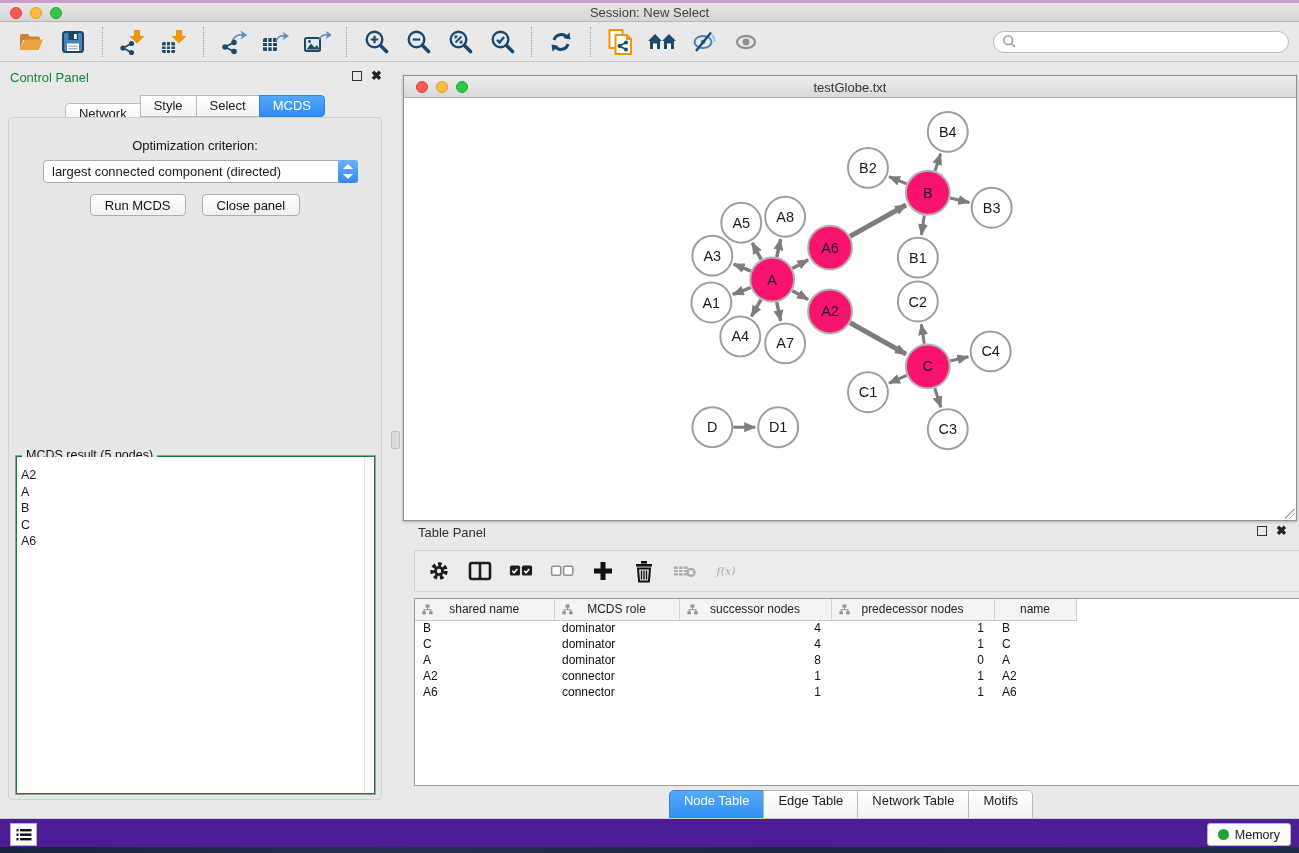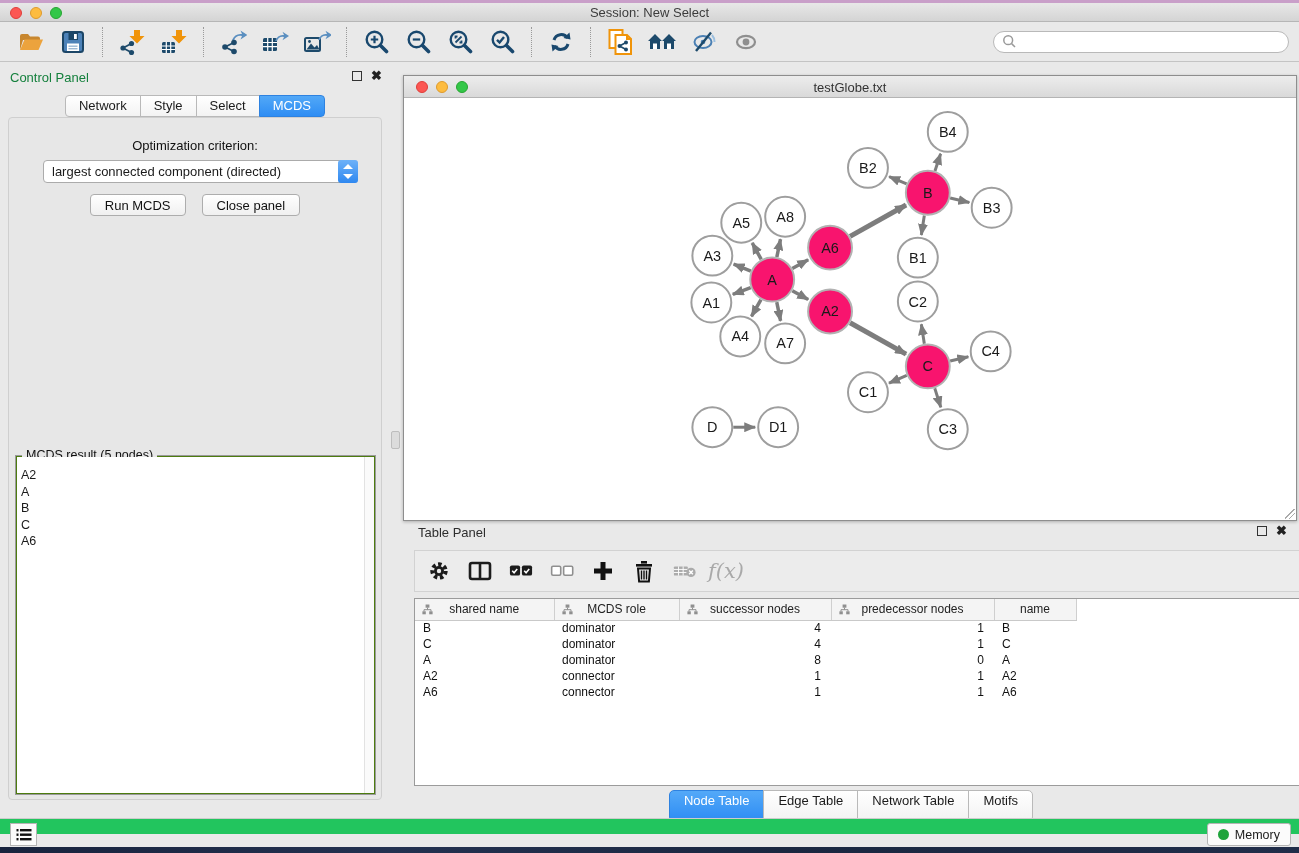--- a/index.html
+++ b/index.html
@@ -30,39 +30,39 @@
   
   #control-panel { position:absolute; left:0; top:62px; width:390px; height:745px; }
   #cp-header { position:absolute; left:10px; top:8px; color:#15803d; }
   .panel-ctrls { position:absolute; top:9px; display:flex; gap:9px; }
   #control-panel .panel-ctrls { right:8px; }
   .float-glyph { width:10px; height:10px; border:1.6px solid #333; display:inline-block; }
   .close-glyph { font-weight:bold; color:#222; font-size:13px; line-height:10px; }
   #cp-tabs { position:absolute; left:0; right:0; top:33px; display:flex; justify-content:center; }
   .cp-tab { height:22px; line-height:20px; padding:0 13px; background:linear-gradient(#fff,#f3f3f3);
     border:1px solid #b9b9b9; margin-left:-1px; color:#1a1a1a; }
-  .cp-tab:first-child { border-radius:4px 0 0 4px; margin-left:0; }
+  .cp-tab:first-child { border-radius:4px 0 0 4px; margin-left:0;margin-top:8px; }
   .cp-tab:last-child { border-radius:0 4px 4px 0; }
   .cp-tab.active { background:linear-gradient(#52a8f7,#2e8df4); border-color:#2e82e0; color:#fff; }
   #cp-box { position:absolute; left:8px; top:55px; width:374px; height:683px;
     background:#e7e7e7; border:1px solid #cfcfcf; border-radius:4px; }
   #opt-label { position:absolute; left:0; right:0; top:20px; text-align:center; color:#111; }
   #opt-select { position:absolute; left:34px; top:42px; width:315px; height:23px; background:#fff;
     border:1px solid #ababab; border-radius:4px; display:flex; align-items:center; }
   #opt-select .val { flex:1; padding-left:8px; font-size:13px; }
   #opt-select .spin { width:20px; height:23px; margin-right:-1px; border-radius:3px;
     background:linear-gradient(#6db1f8,#2f88f0); position:relative; }
   .spin i { position:absolute; left:5px; width:0; height:0; border-left:5px solid transparent; border-right:5px solid transparent; }
   .spin .up { top:4px; border-bottom:5px solid #fff; }
   .spin .dn { bottom:4px; border-top:5px solid #fff; }
   #cp-buttons { position:absolute; left:0; right:0; top:76px; display:flex; justify-content:center; gap:16px; }
   .push-btn { height:22px; padding:0 14px; background:linear-gradient(#fff,#f0f0f0);
     border:1px solid #adadad; border-radius:4px; font-size:13px; color:#111; }
   #result-box { position:absolute; left:6px; top:337px; width:361px; height:340px;
-    border:1px solid #9a9a9a; background:#4d7c0f; }
+    border:1px solid #9a9a9a; background:#15803d; }
   #result-legend { position:absolute; left:6px; top:-8px; background:#e7e7e7; padding:0 4px; font-size:12.5px; color:#111; }
   #result-list { position:absolute; inset:1px 11px 1px 1px; background:#fff; padding-top:10px; }
   #result-scroll { position:absolute; top:1px; bottom:1px; right:1px; width:10px; background:#fafafa; border-left:1px solid #e2e2e2; }
   .result-item { font-size:12.5px; line-height:16.5px; padding-left:4px; }
 
   
   .vgrip { position:absolute; width:9px; height:18px; background:#dcdcdc; border:1px solid #bdbdbd; border-radius:2px; }
   .hgrip { position:absolute; width:18px; height:7px; background:#dcdcdc; border:1px solid #bdbdbd; border-radius:2px; }
 
   
@@ -79,40 +79,40 @@
       linear-gradient(135deg, transparent 45%, #aaa 45%, #aaa 52%, transparent 52%,
         transparent 68%, #aaa 68%, #aaa 75%, transparent 75%); }
 
   
   #table-panel { position:absolute; left:403px; top:520px; width:896px; height:296px; }
   #tp-header { position:absolute; left:15px; top:5px; color:#2e2e2e; }
   #table-panel .panel-ctrls { right:12px; top:6px; }
   #tp-toolbar { position:absolute; left:11px; top:30px; width:1281px; height:42px;
     background:#ececec; border:1px solid #d2d2d2; display:flex; align-items:center; padding-left:12px; gap:17px; }
   .tp-btn { width:24px; height:24px; display:flex; align-items:center; justify-content:center; }
-  .fx { font-family:"DejaVu Serif", serif; font-style:italic; font-size:21px; color:#a9a9a9; }
+  .fx { font-family:"DejaVu Serif", serif; font-style:italic; font-size:11px; color:#a9a9a9; }
   #tp-table-wrap { position:absolute; left:11px; top:78px; width:1281px; height:188px;
     background:#fff; border:1px solid #9b9b9b; overflow:hidden; }
   #tp-table { border-collapse:collapse; table-layout:fixed; font-size:12px; width:100%; }
   #tp-table th { height:21px; background:#f4f4f4; border-right:1px solid #cfcfcf; border-bottom:1px solid #c9c9c9;
     font-weight:normal; color:#222; text-align:center; position:relative; }
   #tp-table th.filler { background:#fff; border-right:none; border-bottom:none; }
   #tp-table th .hicon { position:absolute; left:7px; top:5px; }
   #tp-table td { height:16px; padding:0 8px; color:#111; white-space:nowrap; }
   #tp-table td.num { text-align:right; padding-right:10px; }
   #tp-tabs { position:absolute; left:0; right:0; top:270px; display:flex; justify-content:center; }
   .tp-tab { height:32px; line-height:20px; padding:0 14px; background:linear-gradient(#fff,#f2f2f2);
     border:1px solid #b9b9b9; margin-left:-1px; }
   .tp-tab:first-child { border-radius:5px 0 0 5px; margin-left:0; }
   .tp-tab:last-child { border-radius:0 5px 5px 0; }
   .tp-tab.active { background:linear-gradient(#54a9f8,#2d8cf4); border-color:#2e82e0; color:#fff; }
 
   
-  #statusbar { position:absolute; left:0; top:818px; width:1299px; height:16px;
-    background:#22c55e; border-top:1px solid #cccccc; }
+  #statusbar { position:absolute; left:0; top:818px; width:1299px; height:29px;
+    background:#4c1d95; border-top:1px solid #cccccc; }
   #list-btn { position:absolute; left:10px; top:4px; width:27px; height:23px; background:#fbfbfb;
     border:1px solid #b5b5b5; display:flex; align-items:center; justify-content:center; }
   #memory-btn { position:absolute; right:8px; top:4px; height:23px; background:#fbfbfb;
     border:1px solid #b5b5b5; border-radius:3px; display:flex; align-items:center; gap:6px; padding:0 10px; font-size:12.5px; }
   #memory-dot { width:11px; height:11px; border-radius:50%; background:#1ea33b; }
   #desktop-strip { position:absolute; left:0; top:847px; width:1299px; height:6px;
     background:linear-gradient(90deg,#18233d,#233150 30%,#1a2740 60%,#202d49); }
 </style>
 </head>
 <body>

